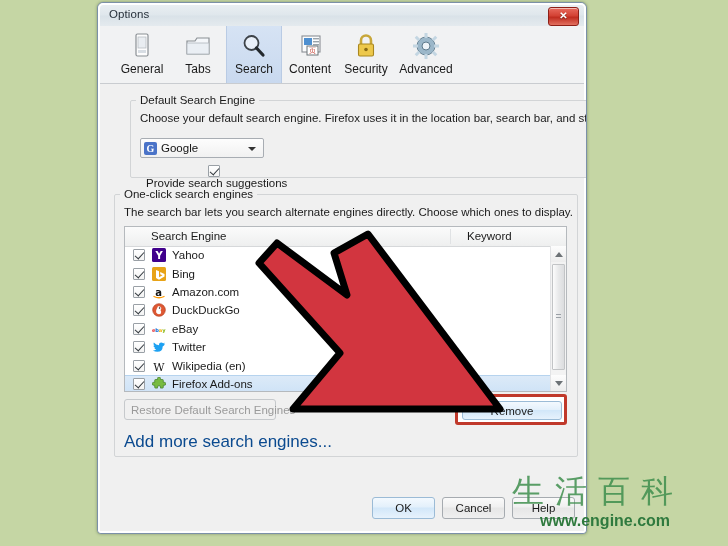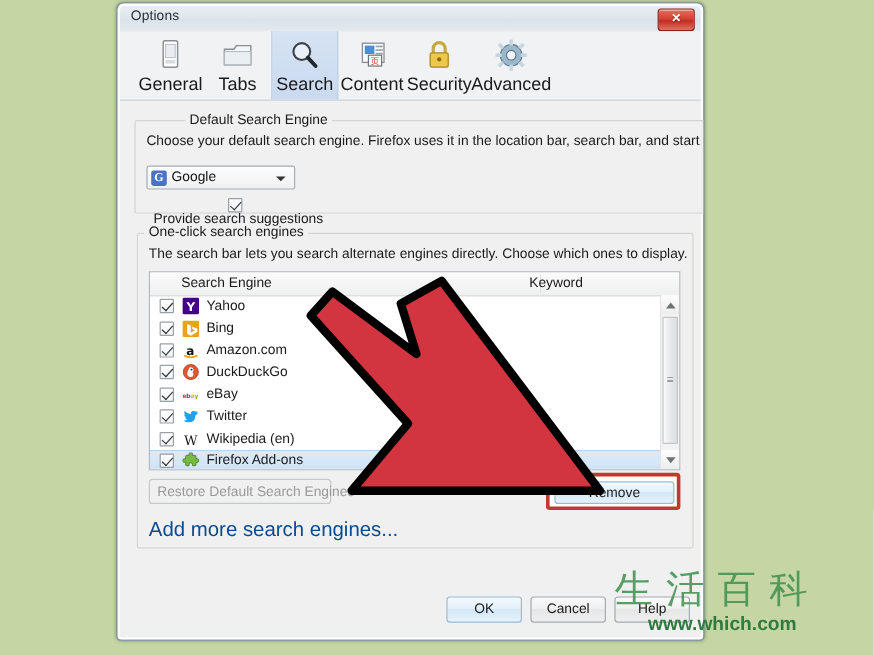--- a/index.html
+++ b/index.html
@@ -103,21 +103,21 @@
     background: linear-gradient(to bottom, #d6e3f4 0%, #c9d9ef 100%);
     border-left: 1px solid #b9cbe4;
     border-right: 1px solid #b9cbe4;
   }
   .tab .ico {
     width: 30px;
     height: 30px;
     display: block;
   }
   .tab .lbl {
-    font-size: 15px;
+    font-size: 12px;
     color: #1a1a1a;
     margin-top: 1px;
     white-space: nowrap;
   }
   .tab.wide { width: 64px; }
 
   
   .content {
     position: absolute;
     left: 0;
@@ -136,25 +136,24 @@
     background: #f0f0f0;
   }
   fieldset.group > legend {
     font-size: 11.5px;
     color: #1a1a1a;
     padding: 0 4px;
     margin-left: 5px;
   }
 
   #grp-default {
-    left: 12px;
+    left: 30px;
     top: 10px;
     width: 462px;
     height: 82px;
-    padding-left: 36px;
   }
   #grp-oneclick {
     left: 14px;
     top: 104px;
     width: 462px;
     height: 267px;
   }
 
   .desc {
     position: absolute;
@@ -264,21 +263,21 @@
   }
   .list-header .col-engine {
     position: absolute;
     left: 26px;
     top: 3px;
     font-size: 11.5px;
     color: #1a1a1a;
   }
   .list-header .col-keyword {
     position: absolute;
-    left: 316px;
+    left: 342px;
     top: 3px;
     font-size: 11.5px;
     color: #1a1a1a;
   }
   .list-header .hdr-sep {
     position: absolute;
     left: 325px;
     top: 2px;
     bottom: 2px;
     width: 1px;
@@ -723,14 +722,14 @@
     </div>
   </div>
 </div>
 
 <svg id="arrow-overlay" viewBox="0 0 728 546">
   <polygon points="368,234 500,409 293,409 340,353 259,263 277,243 347,295 334,253" fill="#d2353f" stroke="#000000" stroke-width="7" stroke-linejoin="round"></polygon>
 </svg>
 
 <div id="watermark">
   <div id="wm-cjk">生活百科</div>
-  <div id="wm-url">www.which.com</div>
+  <div id="wm-url">www.engine.com</div>
 </div>
 
 </body></html>

